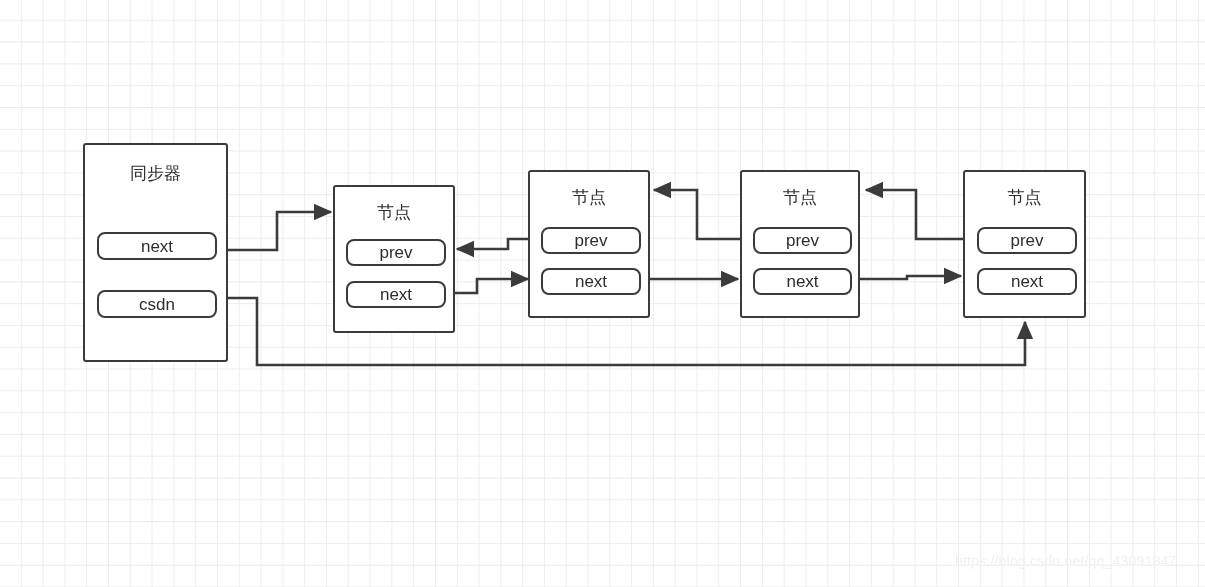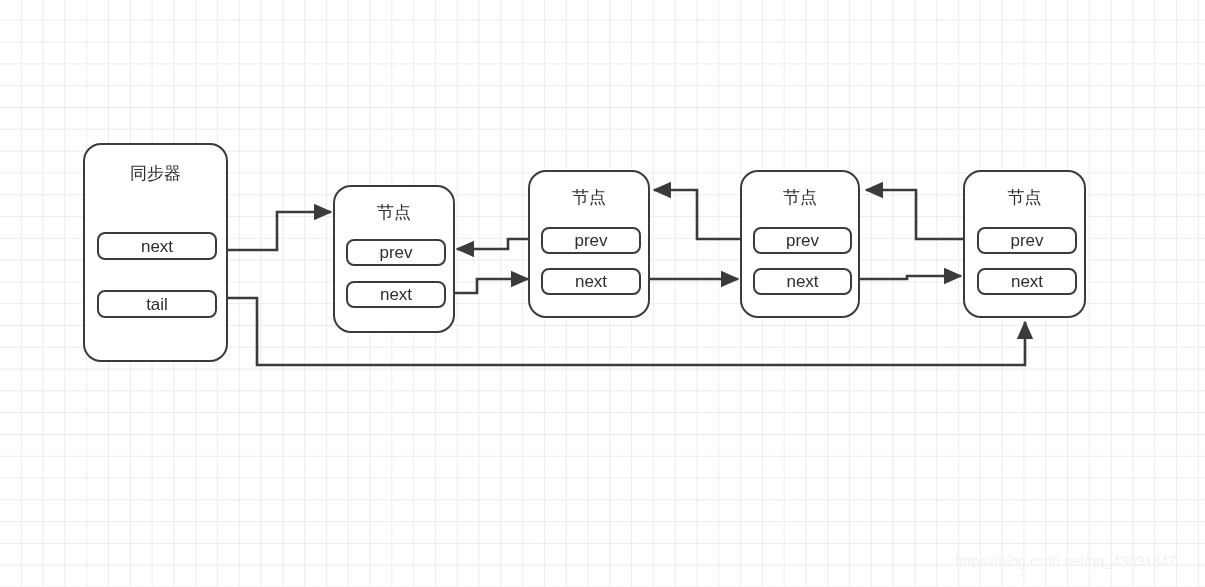--- a/index.html
+++ b/index.html
@@ -26,21 +26,21 @@
     position: absolute;
     left: 0;
     top: 0;
     width: 1205px;
     height: 587px;
   }
   .box-outer {
     position: absolute;
     box-sizing: border-box;
     border: 2.5px solid #3b3b3b;
-    border-radius: 18px;
+    border-radius: 3px;
     background: #ffffff;
   }
   .box-title {
     position: absolute;
     left: 0;
     right: 0;
     text-align: center;
     color: #2d2d2d;
     font-size: 17px;
     line-height: 1;
@@ -96,21 +96,21 @@
 
       <path d="M 860 279 L 907 279 L 907 276 L 961 276" marker-end="url(#arrow)"></path>
 
       <path d="M 963 239 L 916 239 L 916 190 L 866 190" marker-end="url(#arrow)"></path>
     </g>
   </svg>
 
   <div class="box-outer" style="left:83px; top:143px; width:145px; height:219px;">
     <div class="box-title" style="top:20px;">同步器</div>
     <div class="field" style="left:12px; top:87px; width:120px; height:28px;">next</div>
-    <div class="field" style="left:12px; top:145px; width:120px; height:28px;">tail</div>
+    <div class="field" style="left:12px; top:145px; width:120px; height:28px;">csdn</div>
   </div>
 
   <div class="box-outer" style="left:333px; top:185px; width:122px; height:148px;">
     <div class="box-title" style="top:17px;">节点</div>
     <div class="field" style="left:11px; top:52px; width:100px; height:27px;">prev</div>
     <div class="field" style="left:11px; top:94px; width:100px; height:27px;">next</div>
   </div>
 
   <div class="box-outer" style="left:528px; top:170px; width:122px; height:148px;">
     <div class="box-title" style="top:17px;">节点</div>

